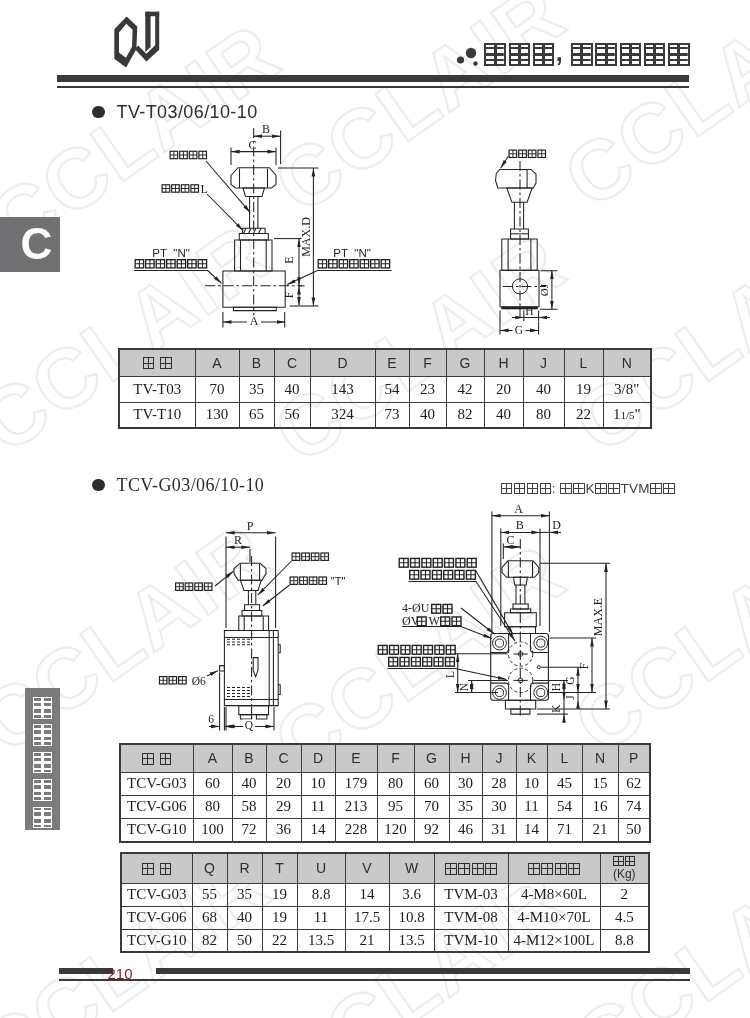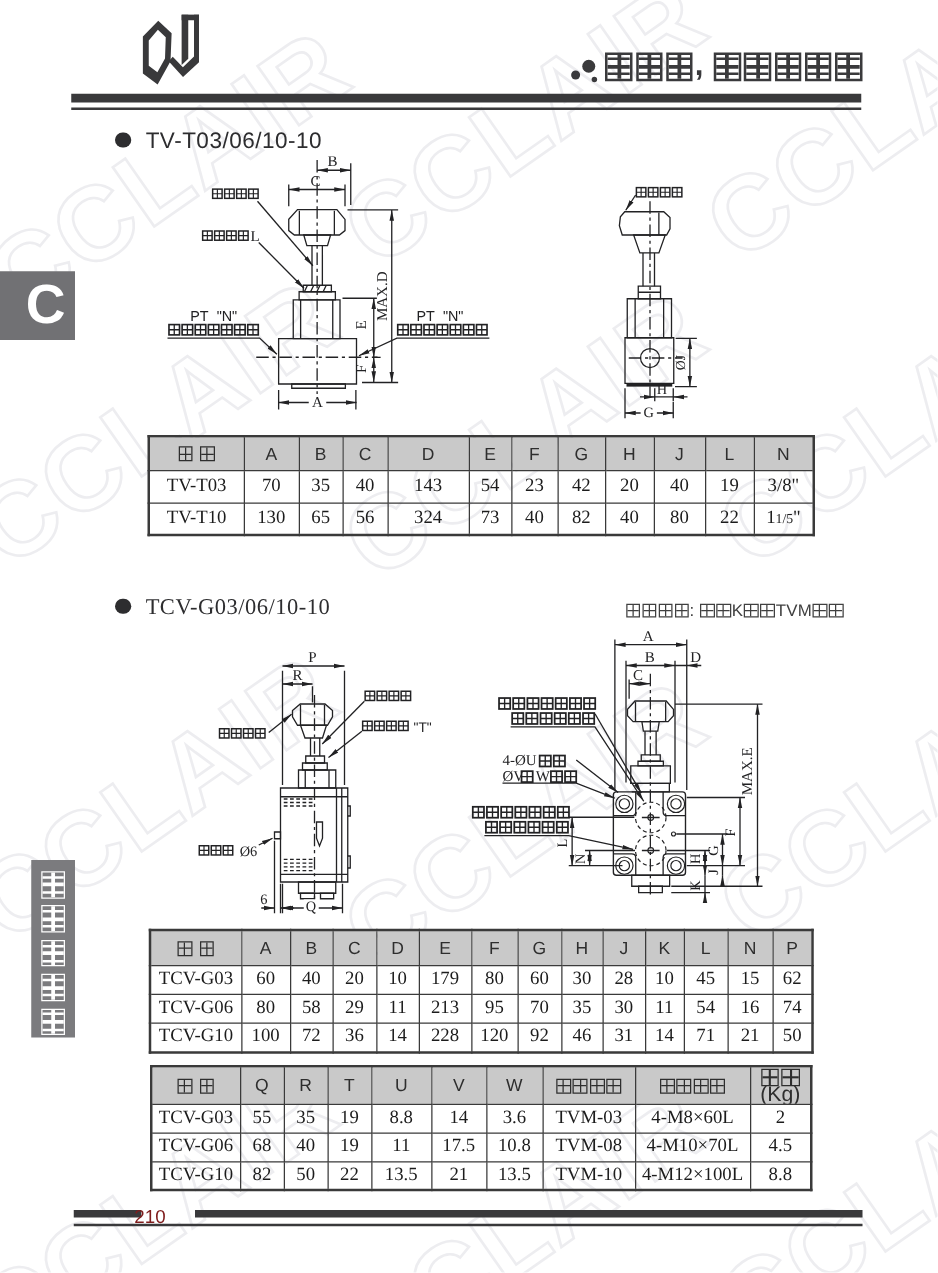--- a/index.html
+++ b/index.html
@@ -563,21 +563,21 @@
       <tr class="hd" style="height:30px;">
         <td><span class="g"></span> <span class="g"></span></td>
         <td>Q</td>
         <td>R</td>
         <td>T</td>
         <td>U</td>
         <td>V</td>
         <td>W</td>
         <td><span class="g"></span><span class="g"></span><span class="g"></span><span class="g"></span></td>
         <td><span class="g"></span><span class="g"></span><span class="g"></span><span class="g"></span></td>
-        <td style="font-size:17px;line-height:13px;"><span class="g"></span><span class="g"></span><br>(Kg)</td>
+        <td style="font-size:12px;line-height:13px;"><span class="g"></span><span class="g"></span><br>(Kg)</td>
       </tr>
 <tr style="height:23px;">
         <td>TCV-G03</td>
         <td>55</td>
         <td>35</td>
         <td>19</td>
         <td>8.8</td>
         <td>14</td>
         <td>3.6</td>
         <td>TVM-03</td>

